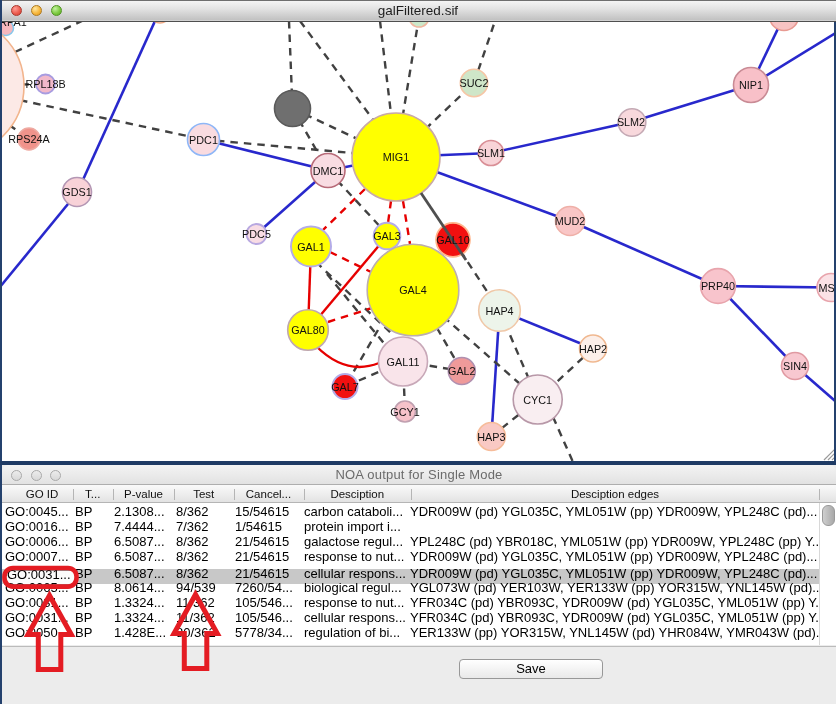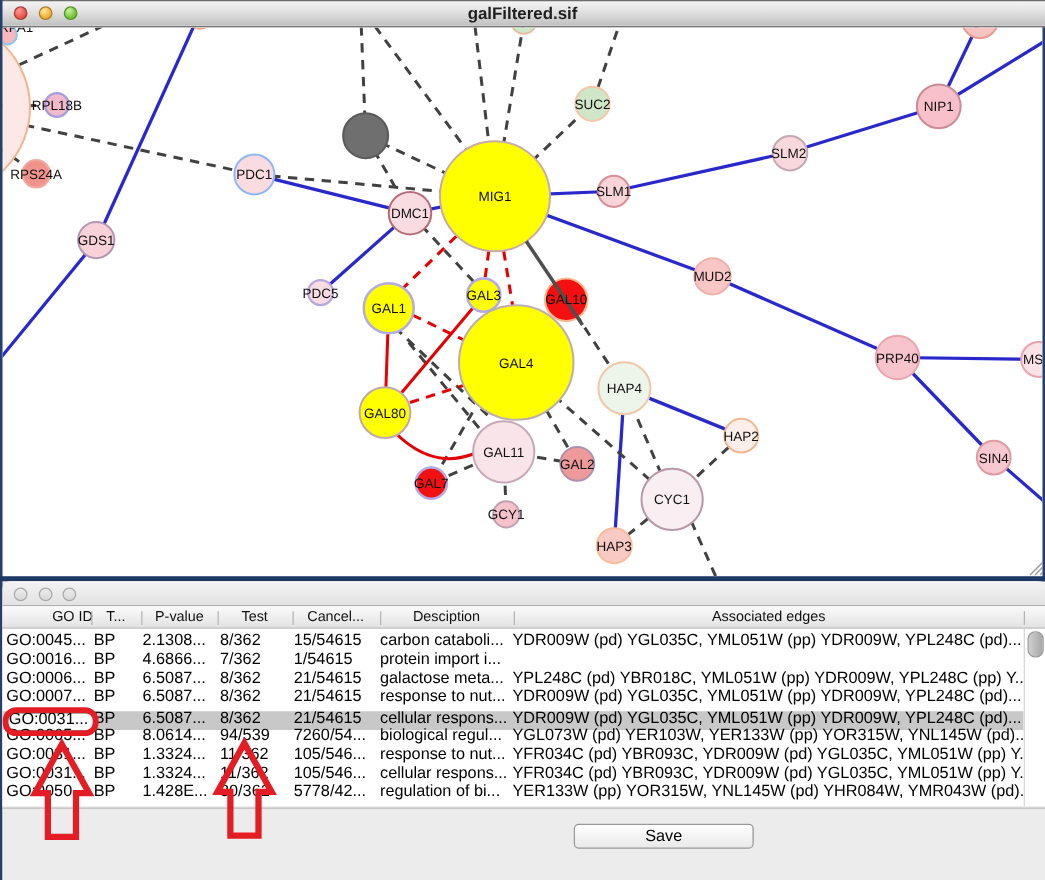--- a/index.html
+++ b/index.html
@@ -8,21 +8,21 @@
   .abs{position:absolute;}
   
   #titlebar{left:0;top:0;width:836px;height:22px;
     background:linear-gradient(#f4f4f4,#e2e2e2 40%,#cfcfcf 72%,#c2c2c2 94%,#dddddd);
     border-top:1px solid #6e6e6e;border-bottom:1px solid #4f4f4f;box-sizing:border-box;}
   .tl{position:absolute;top:5px;width:11px;height:11px;border-radius:50%;box-sizing:border-box;}
   #tl-r{left:11px;background:radial-gradient(circle at 35% 30%,#ff9d96,#ec5e50 55%,#d33a2e);border:1px solid #ab382d;}
   #tl-y{left:31px;background:radial-gradient(circle at 35% 30%,#ffe7a0,#f6b73e 55%,#e1961f);border:1px solid #ae7a1f;}
   #tl-g{left:51px;background:radial-gradient(circle at 35% 30%,#c4f2a0,#7ecb43 55%,#5aa820);border:1px solid #519423;}
   #wtitle{left:0;top:0;width:836px;height:21px;text-align:center;
-    font-size:13.5px;font-weight:bold;color:#1e1e1e;line-height:21px;}
+    font-size:13.5px;font-weight:normal;color:#1e1e1e;line-height:21px;}
   #canvas-wrap{left:2px;top:22px;width:832px;height:439px;background:#fff;overflow:hidden;}
   
   #bl{left:0;top:0;width:2px;height:704px;background:#24416d;}
   #br{left:834px;top:22px;width:2px;height:443px;background:#24416d;}
   #bb{left:0;top:461px;width:836px;height:4px;background:#1e3a64;}
   
   #botwin{left:2px;top:465px;width:834px;height:239px;background:#ececec;border-radius:6px 6px 0 0;}
   #btitle{position:absolute;left:0;top:0;width:834px;height:20px;border-radius:6px 6px 0 0;
     background:linear-gradient(#f3f3f3,#eaeaea 55%,#e2e2e2);
     border-bottom:1px solid #aeaeae;box-sizing:border-box;}
@@ -186,31 +186,32 @@
     <line x1="832" y1="460" x2="835" y2="457"></line>
   </g>
 </svg>
 </div>
 <div class="abs" id="bl"></div>
 <div class="abs" id="br"></div>
 <div class="abs" id="bb"></div>
 
 <div class="abs" id="botwin">
   <div id="btitle"></div>
+  <div id="btext">NOA output for Single Mode</div>
   <div class="gl" style="left:9px"></div>
     <div class="gl" style="left:29px"></div>
     <div class="gl" style="left:48px"></div>
   <div id="thead">
-  <div class="hcell" style="left:16px;width:80px">GO ID</div>
+  <div class="hcell" style="left:0px;width:80px">GO ID</div>
   <div class="hcell" style="left:70.5px;width:40.5px">T...</div>
   <div class="hcell" style="left:111px;width:61px">P-value</div>
   <div class="hcell" style="left:172px;width:59.5px">Test</div>
   <div class="hcell" style="left:231.5px;width:70.0px">Cancel...</div>
   <div class="hcell" style="left:301.5px;width:107.5px">Desciption</div>
-  <div class="hcell" style="left:409px;width:408px">Associated edges</div>
+  <div class="hcell" style="left:409px;width:408px">Desciption edges</div>
   <div class="hsep" style="left:70.5px"></div>
   <div class="hsep" style="left:111px"></div>
   <div class="hsep" style="left:172px"></div>
   <div class="hsep" style="left:231.5px"></div>
   <div class="hsep" style="left:301.5px"></div>
   <div class="hsep" style="left:409px"></div>
   <div class="hsep" style="left:817px"></div>
   </div>
   <div id="tbody">
   <div style="position:absolute;left:0;top:66px;width:817px;height:14.5px;background:#c8c8c8;"></div>
@@ -220,32 +221,32 @@
         <span style="left:73px">BP</span>
         <span style="left:112px">2.1308...</span>
         <span style="left:174px">8/362</span>
         <span style="left:233px">15/54615</span>
         <span style="left:302px">carbon cataboli...</span>
         <span style="left:408px">YDR009W (pd) YGL035C, YML051W (pp) YDR009W, YPL248C (pd)...</span>
       </div>
   <div class="trow" style="top:16.2px">
         <span style="left:3px">GO:0016...</span>
         <span style="left:73px">BP</span>
-        <span style="left:112px">4.6866...</span>
+        <span style="left:112px">7.4444...</span>
         <span style="left:174px">7/362</span>
         <span style="left:233px">1/54615</span>
         <span style="left:302px">protein import i...</span>
       </div>
   <div class="trow" style="top:31.3px">
         <span style="left:3px">GO:0006...</span>
         <span style="left:73px">BP</span>
         <span style="left:112px">6.5087...</span>
         <span style="left:174px">8/362</span>
         <span style="left:233px">21/54615</span>
-        <span style="left:302px">galactose meta...</span>
+        <span style="left:302px">galactose regul...</span>
         <span style="left:408px">YPL248C (pd) YBR018C, YML051W (pp) YDR009W, YPL248C (pp) Y...</span>
       </div>
   <div class="trow" style="top:46.4px">
         <span style="left:3px">GO:0007...</span>
         <span style="left:73px">BP</span>
         <span style="left:112px">6.5087...</span>
         <span style="left:174px">8/362</span>
         <span style="left:233px">21/54615</span>
         <span style="left:302px">response to nut...</span>
         <span style="left:408px">YDR009W (pd) YGL035C, YML051W (pp) YDR009W, YPL248C (pd)...</span>
@@ -284,21 +285,21 @@
         <span style="left:174px">11/362</span>
         <span style="left:233px">105/546...</span>
         <span style="left:302px">cellular respons...</span>
         <span style="left:408px">YFR034C (pd) YBR093C, YDR009W (pd) YGL035C, YML051W (pp) Y...</span>
       </div>
   <div class="trow" style="top:121.6px">
         <span style="left:3px">GO:0050...</span>
         <span style="left:73px">BP</span>
         <span style="left:112px">1.428E...</span>
         <span style="left:174px">80/362</span>
-        <span style="left:233px">5778/42...</span>
+        <span style="left:233px">5778/34...</span>
         <span style="left:302px">regulation of bi...</span>
         <span style="left:408px">YER133W (pp) YOR315W, YNL145W (pd) YHR084W, YMR043W (pd)...</span>
       </div>
   </div>
   <div id="sbar">
       <div id="sthumb"></div>
     </div>
   <div id="tbot"></div>
   <div class="btn" style="left:457px">Save</div>
 </div>

